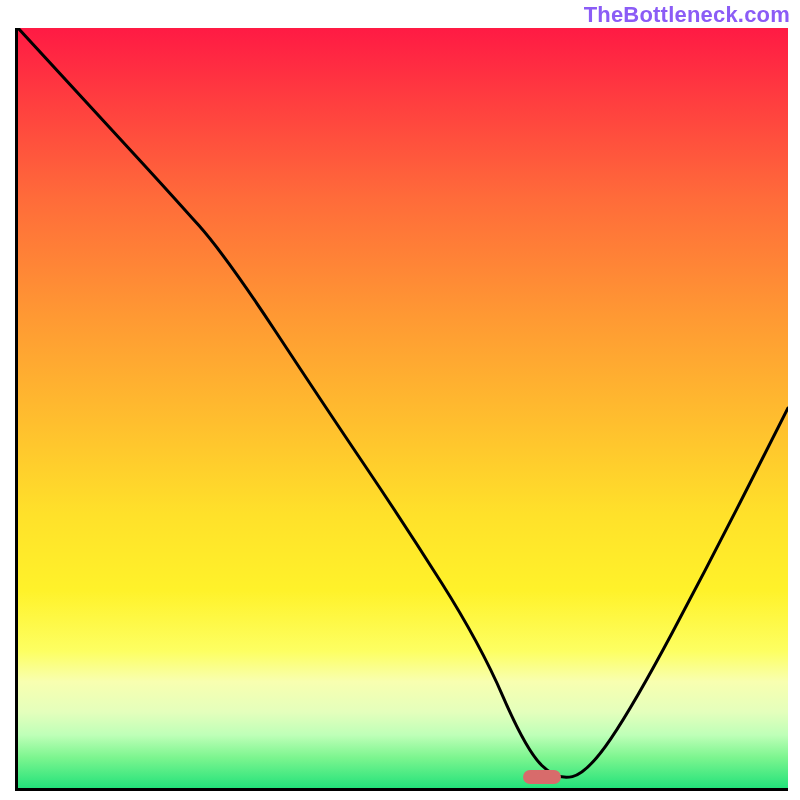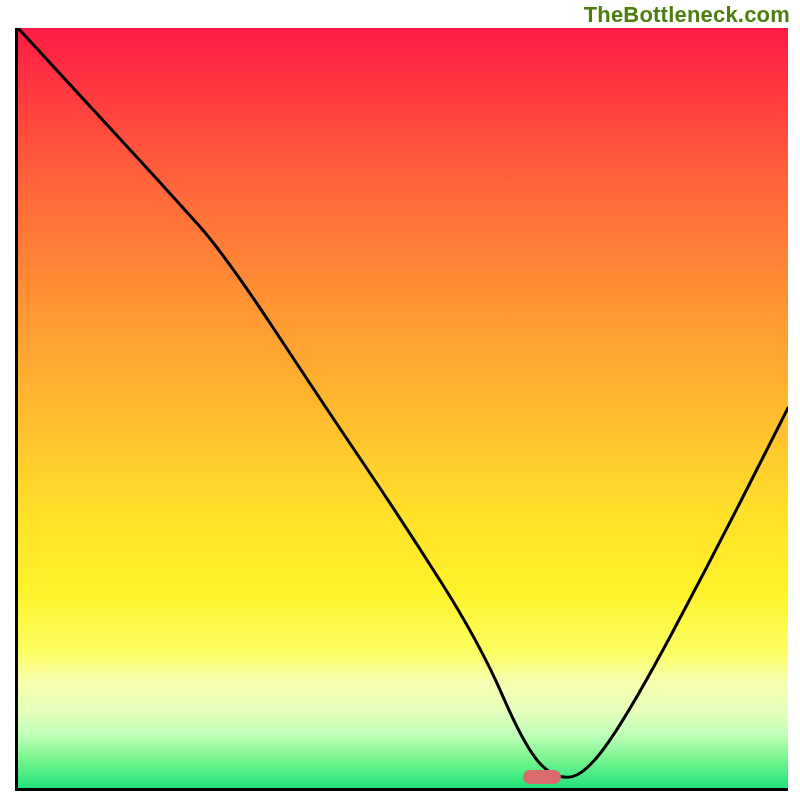--- a/index.html
+++ b/index.html
@@ -62,21 +62,21 @@
     background: #d86b6b;
     transform: translate(-50%, -50%);
   }
   .watermark {
     position: absolute;
     top: 2px;
     right: 10px;
     font-family: Arial, Helvetica, sans-serif;
     font-size: 22px;
     font-weight: 600;
-    color: #4d7c0f;
+    color: #8b5cf6;
     letter-spacing: 0.2px;
   }
 </style>
 </head>
 <body>
 
 <div class="chart-container">
   <div class="watermark">TheBottleneck.com</div>
 
   <div class="plot-area">

